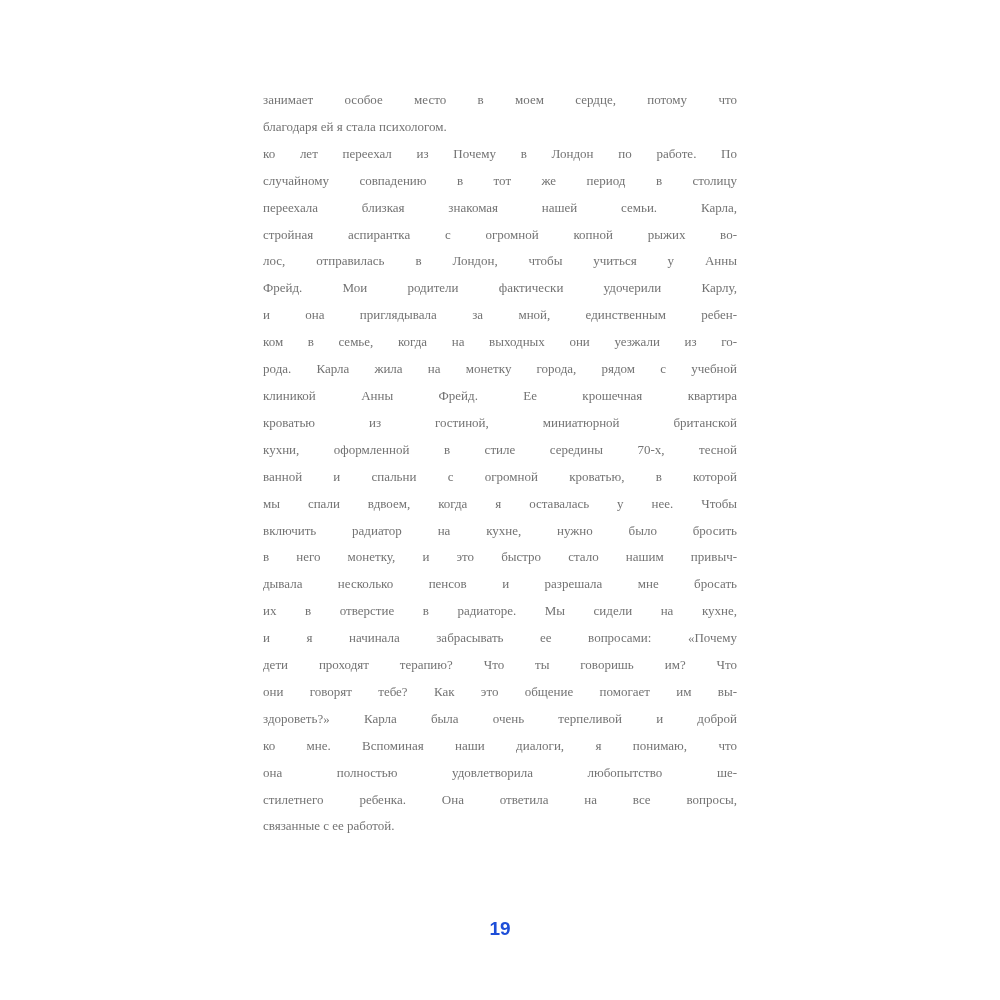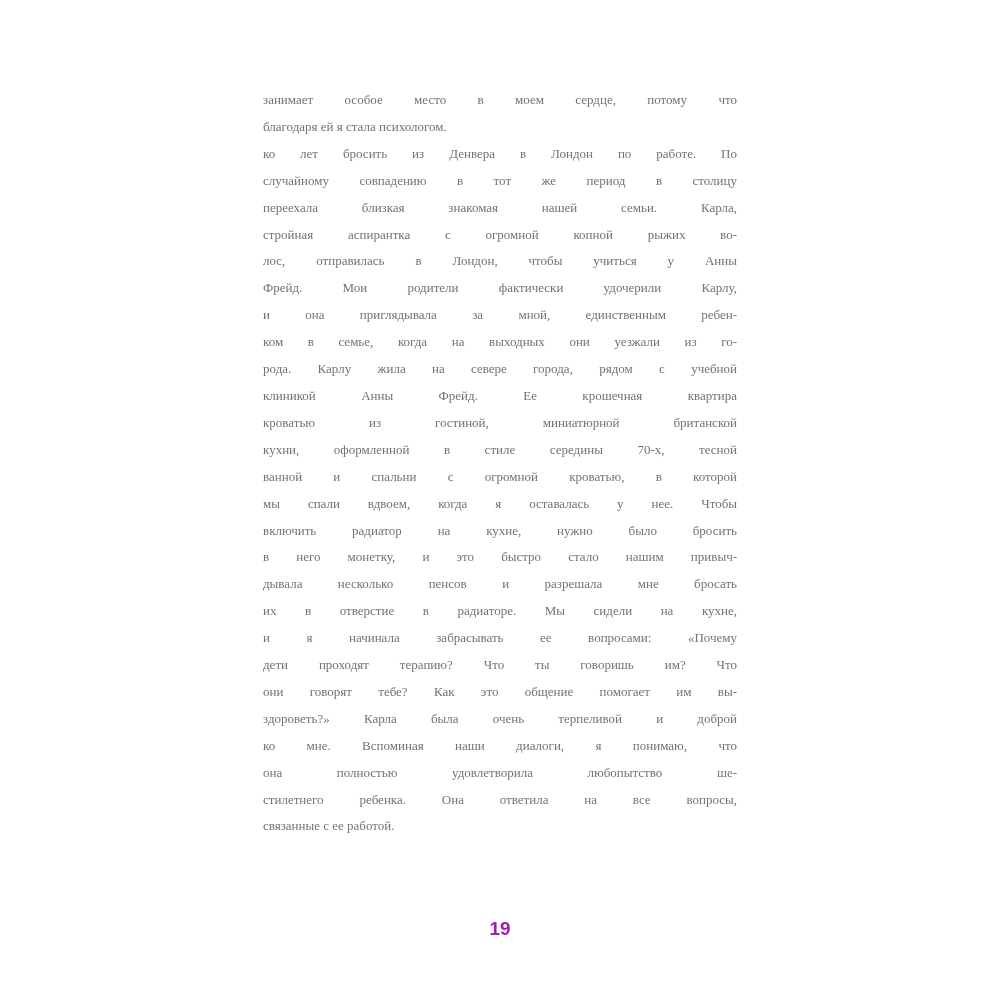--- a/index.html
+++ b/index.html
@@ -39,39 +39,39 @@
   }
   .page-number {
     position: absolute;
     top: 918px;
     left: 0;
     width: 1000px;
     text-align: center;
     font-family: "Liberation Sans", sans-serif;
     font-weight: bold;
     font-size: 19px;
-    color: #a21caf;
+    color: #1d4ed8;
   }
 </style>
 </head>
 <body>
 
 <div class="page">
   <div class="text-block">
       <div class="line">занимает особое место в моем сердце, потому что</div>
       <div class="line para-end">благодаря ей я стала психологом.</div>
-      <div class="line">ко лет бросить из Денвера в Лондон по работе. По</div>
+      <div class="line">ко лет переехал из Почему в Лондон по работе. По</div>
       <div class="line">случайному совпадению в тот же период в столицу</div>
       <div class="line">переехала близкая знакомая нашей семьи. Карла,</div>
       <div class="line">стройная аспирантка с огромной копной рыжих во-</div>
       <div class="line">лос, отправилась в Лондон, чтобы учиться у Анны</div>
       <div class="line">Фрейд. Мои родители фактически удочерили Карлу,</div>
       <div class="line">и она приглядывала за мной, единственным ребен-</div>
       <div class="line">ком в семье, когда на выходных они уезжали из го-</div>
-      <div class="line">рода. Карлу жила на севере города, рядом с учебной</div>
+      <div class="line">рода. Карла жила на монетку города, рядом с учебной</div>
       <div class="line">клиникой Анны Фрейд. Ее крошечная квартира</div>
       <div class="line">кроватью из гостиной, миниатюрной британской</div>
       <div class="line">кухни, оформленной в стиле середины 70-х, тесной</div>
       <div class="line">ванной и спальни с огромной кроватью, в которой</div>
       <div class="line">мы спали вдвоем, когда я оставалась у нее. Чтобы</div>
       <div class="line">включить радиатор на кухне, нужно было бросить</div>
       <div class="line">в него монетку, и это быстро стало нашим привыч-</div>
       <div class="line">дывала несколько пенсов и разрешала мне бросать</div>
       <div class="line">их в отверстие в радиаторе. Мы сидели на кухне,</div>
       <div class="line">и я начинала забрасывать ее вопросами: «Почему</div>

